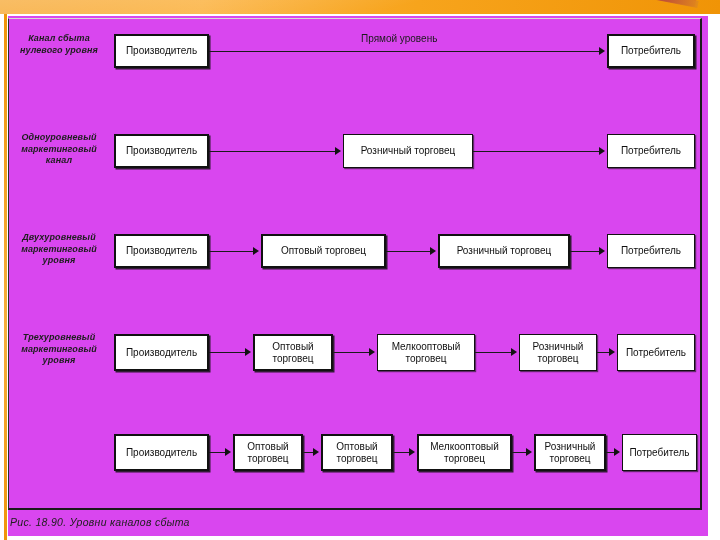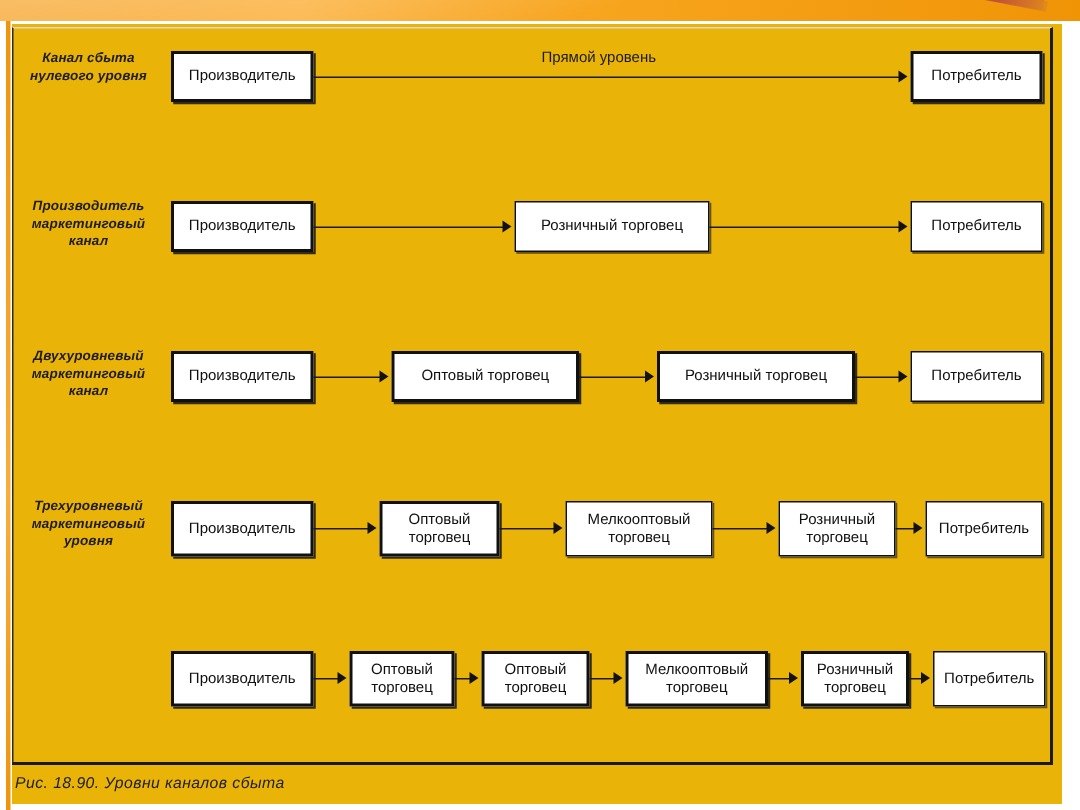--- a/index.html
+++ b/index.html
@@ -30,21 +30,21 @@
     background:linear-gradient(90deg,#6e2b63 0%,#b13a44 60%,#e08a1c 100%);
     transform:rotate(11deg);transform-origin:right center;opacity:.85;
   }
   .left-rule{
     position:absolute;left:4px;top:14px;width:3px;height:526px;
     background:linear-gradient(180deg,#f0940a 0%,#f6ae3c 60%,#f0940a 100%);
   }
   
   #scan-page{
     position:absolute;left:8px;top:16px;width:700px;height:520px;
-    background:#eab308;
+    background:#d946ef;
     text-decoration:underline;
   }
   #diagram-frame{
     position:absolute;left:0px;top:2px;width:694px;height:492px;
     border-left:1px solid #2b2b2b;
     border-right:2px solid #1c1c1c;
     border-bottom:2px solid #1a1a1a;
     border-top:1px solid #d8d8d8;
     box-sizing:border-box;
   }
@@ -111,37 +111,37 @@
 
       <div class="conn thick" style="left:200px;top:32px;width:392px;"></div>
       <div class="arrow-head" style="left:590px;top:28px;"></div>
 
       <div class="edge-label" style="left:352px;top:14px;">Прямой уровень</div>
 
       <div class="node" style="left:598px;top:15px;width:88px;height:34px;">Потребитель</div>
     </div>
 
     <div class="row" style="top:100px;">
-      <div class="row-label" style="top:13px;">Производитель маркетинговый канал</div>
+      <div class="row-label" style="top:13px;">Одноуровневый маркетинговый канал</div>
 
       <div class="node" style="left:105px;top:15px;width:95px;height:34px;">Производитель</div>
 
       <div class="conn" style="left:200px;top:32px;width:128px;"></div>
       <div class="arrow-head" style="left:326px;top:28px;"></div>
 
       <div class="node thin" style="left:334px;top:15px;width:130px;height:34px;">Розничный торговец</div>
 
       <div class="conn" style="left:464px;top:32px;width:128px;"></div>
       <div class="arrow-head" style="left:590px;top:28px;"></div>
 
       <div class="node thin" style="left:598px;top:15px;width:88px;height:34px;">Потребитель</div>
     </div>
 
     <div class="row" style="top:200px;">
-      <div class="row-label" style="top:13px;">Двухуровневый маркетинговый канал</div>
+      <div class="row-label" style="top:13px;">Двухуровневый маркетинговый уровня</div>
 
       <div class="node" style="left:105px;top:15px;width:95px;height:34px;">Производитель</div>
 
       <div class="conn" style="left:200px;top:32px;width:46px;"></div>
       <div class="arrow-head" style="left:244px;top:28px;"></div>
 
       <div class="node" style="left:252px;top:15px;width:125px;height:34px;">Оптовый торговец</div>
 
       <div class="conn" style="left:377px;top:32px;width:46px;"></div>
       <div class="arrow-head" style="left:421px;top:28px;"></div>

